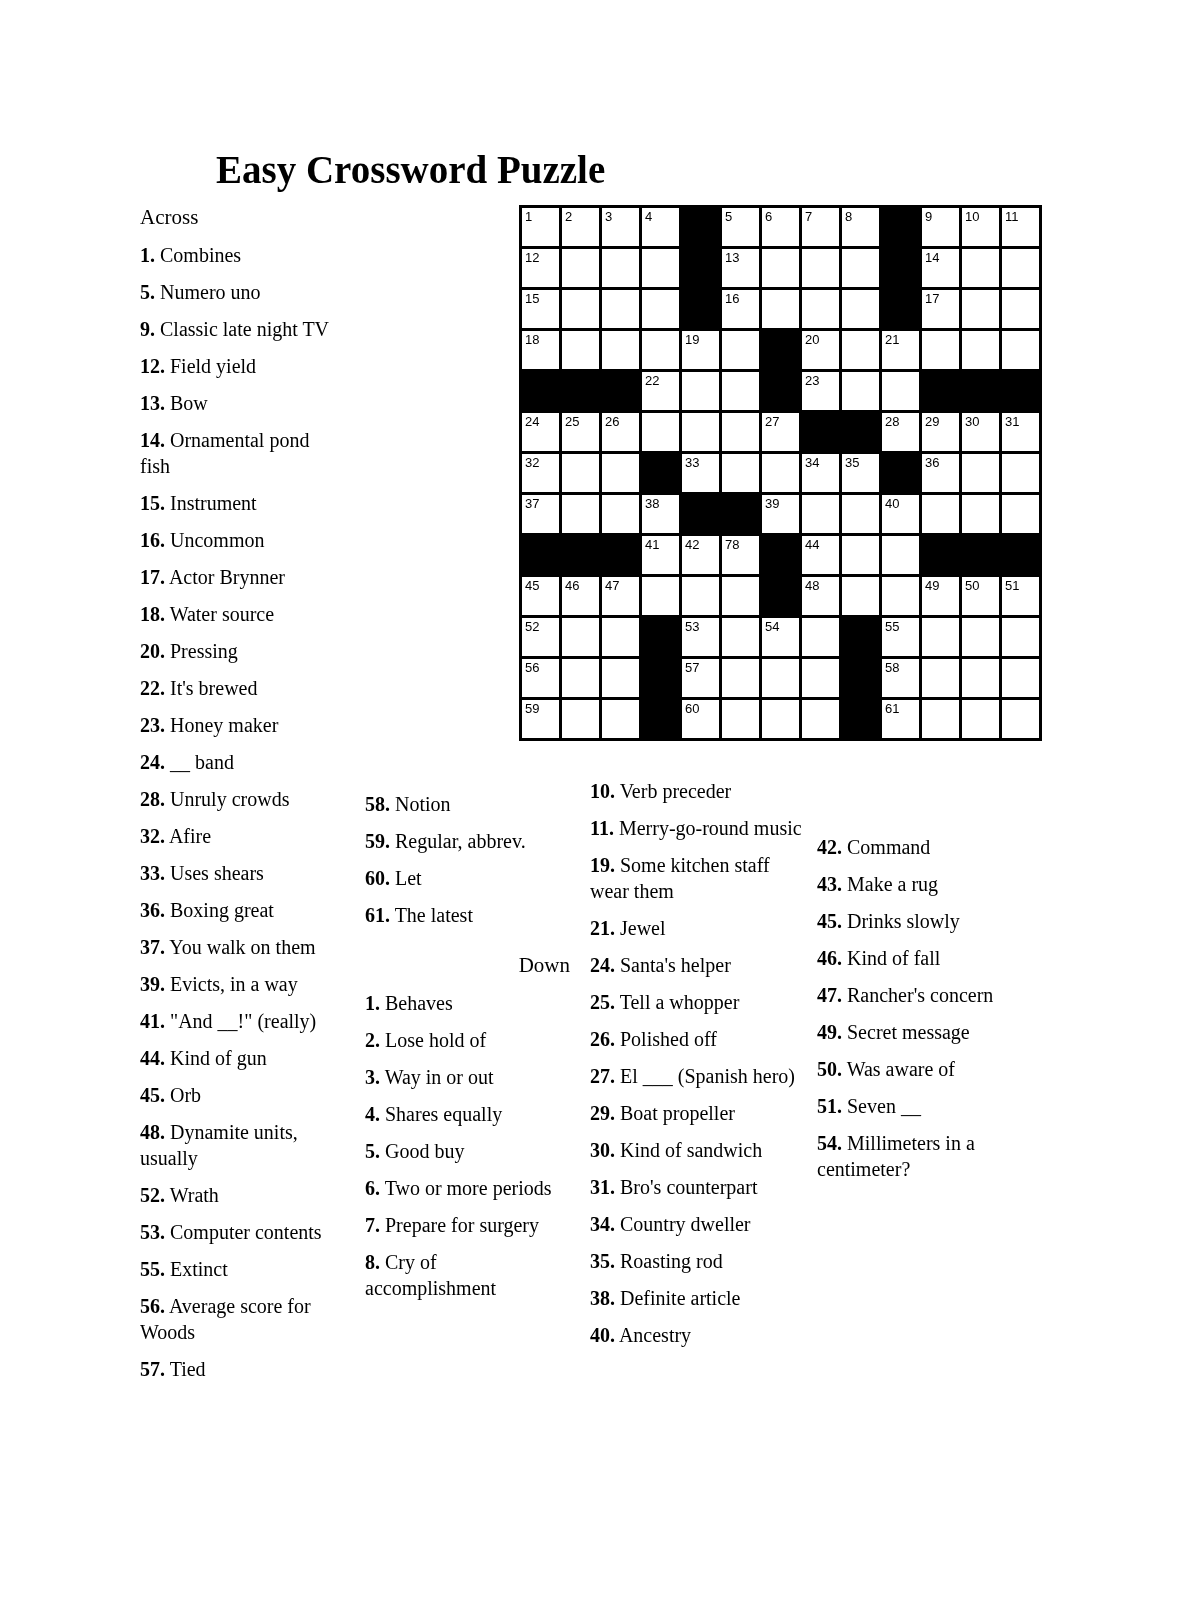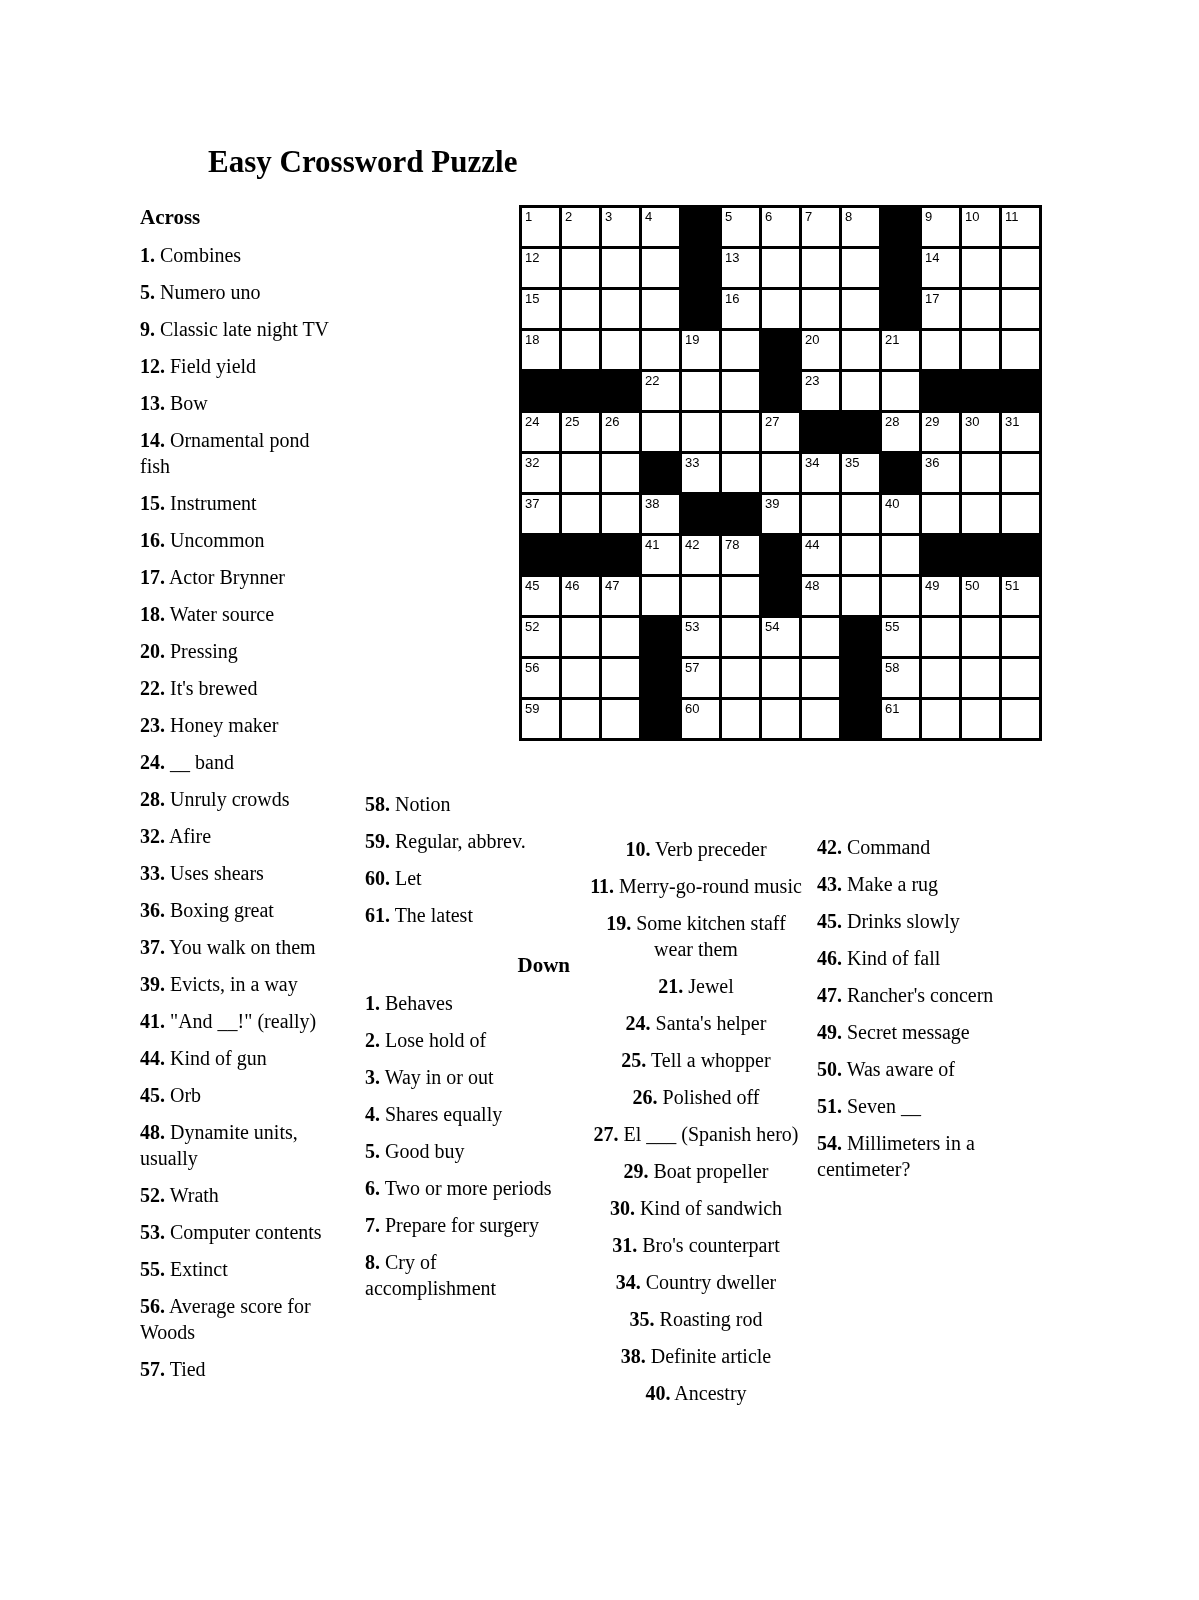--- a/index.html
+++ b/index.html
@@ -9,22 +9,22 @@
     height: 1600px;
     background: #ffffff;
     color: #000000;
     font-family: "Liberation Serif", serif;
     overflow: hidden;
   }
   .title {
     position: absolute;
     left: 204px;
     top: 141px;
-    margin: 4px;
-    font-size: 31px;
+    margin: 12px;
+    font-size: 39px;
     line-height: 34px;
     font-weight: bold;
     white-space: nowrap;
   }
   
   .grid {
     position: absolute;
     left: 519px;
     top: 205px;
     display: grid;
@@ -44,26 +44,26 @@
     left: 3px;
     font-family: "Liberation Sans", sans-serif;
     font-size: 13px;
     line-height: 15px;
     color: #000000;
   }
   
   .col { position: absolute; }
   .col1 { left: 140px; top: 204px; width: 203px; }
   .col2 { left: 365px; top: 791px; width: 205px; }
-  .col3 { left: 590px; top: 836px; width: 212px; text-align: center; }
+  .col3 { left: 590px; top: 778px; width: 212px; }
   .col4 { left: 817px; top: 834px; width: 205px; }
   .list-header {
     font-size: 21px;
     line-height: 26px;
-    font-weight: bold;
+    font-weight: normal;
     margin: 0 0 12px 0;
   }
   .list-header.down-header { margin-top: 24px; text-align: right; }
   .clue {
     font-size: 20px;
     line-height: 26px;
     margin: 0 0 11px 0;
   }
   .clue .cn { font-weight: bold; }
 </style>

